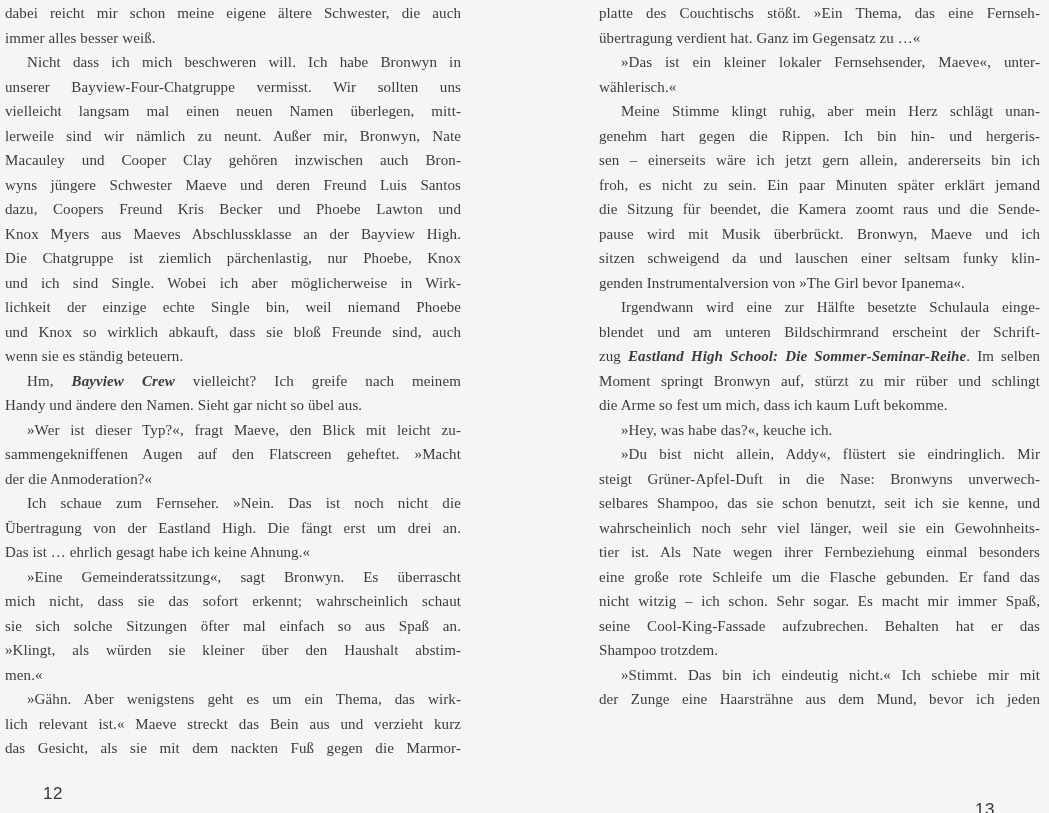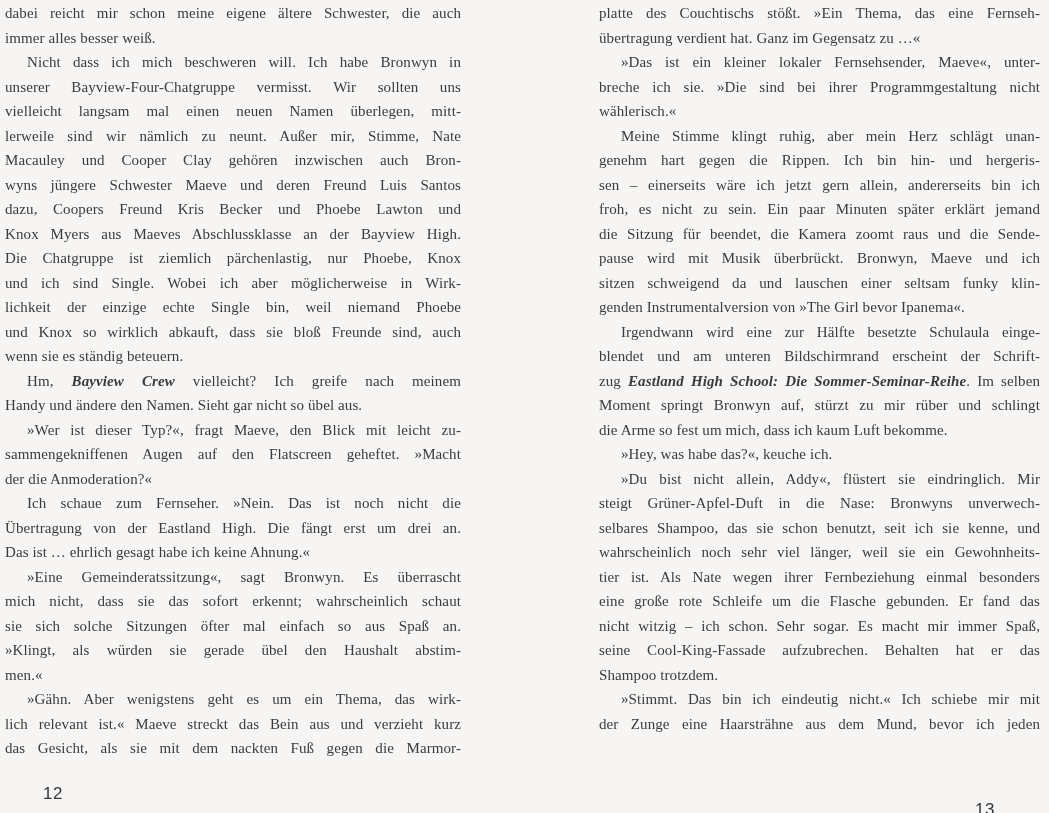--- a/index.html
+++ b/index.html
@@ -61,55 +61,54 @@
 <body>
 
 <div class="spread">
   <div class="page left">
     <div class="text-column">
         <div class="line">dabei reicht mir schon meine eigene ältere Schwester, die auch</div>
         <div class="line end">immer alles besser weiß.</div>
         <div class="line indent">Nicht dass ich mich beschweren will. Ich habe Bronwyn in</div>
         <div class="line">unserer Bayview-Four-Chatgruppe vermisst. Wir sollten uns</div>
         <div class="line">vielleicht langsam mal einen neuen Namen überlegen, mitt-</div>
-        <div class="line">lerweile sind wir nämlich zu neunt. Außer mir, Stimme, Nate</div>
+        <div class="line">lerweile sind wir nämlich zu neunt. Außer mir, Bronwyn, Nate</div>
         <div class="line">Macauley und Cooper Clay gehören inzwischen auch Bron-</div>
         <div class="line">wyns jüngere Schwester Maeve und deren Freund Luis Santos</div>
         <div class="line">dazu, Coopers Freund Kris Becker und Phoebe Lawton und</div>
         <div class="line">Knox Myers aus Maeves Abschlussklasse an der Bayview High.</div>
         <div class="line">Die Chatgruppe ist ziemlich pärchenlastig, nur Phoebe, Knox</div>
         <div class="line">und ich sind Single. Wobei ich aber möglicherweise in Wirk-</div>
         <div class="line">lichkeit der einzige echte Single bin, weil niemand Phoebe</div>
         <div class="line">und Knox so wirklich abkauft, dass sie bloß Freunde sind, auch</div>
         <div class="line end">wenn sie es ständig beteuern.</div>
         <div class="line indent">Hm, <em>Bayview Crew</em> vielleicht? Ich greife nach meinem</div>
         <div class="line end">Handy und ändere den Namen. Sieht gar nicht so übel aus.</div>
         <div class="line indent">»Wer ist dieser Typ?«, fragt Maeve, den Blick mit leicht zu-</div>
         <div class="line">sammengekniffenen Augen auf den Flatscreen geheftet. »Macht</div>
         <div class="line end">der die Anmoderation?«</div>
         <div class="line indent">Ich schaue zum Fernseher. »Nein. Das ist noch nicht die</div>
         <div class="line">Übertragung von der Eastland High. Die fängt erst um drei an.</div>
         <div class="line end">Das ist … ehrlich gesagt habe ich keine Ahnung.«</div>
         <div class="line indent">»Eine Gemeinderatssitzung«, sagt Bronwyn. Es überrascht</div>
         <div class="line">mich nicht, dass sie das sofort erkennt; wahrscheinlich schaut</div>
         <div class="line">sie sich solche Sitzungen öfter mal einfach so aus Spaß an.</div>
-        <div class="line">»Klingt, als würden sie gerade übel den Haushalt abstim-</div>
+        <div class="line">»Klingt, als würden sie kleiner über den Haushalt abstim-</div>
         <div class="line end">men.«</div>
         <div class="line indent">»Gähn. Aber wenigstens geht es um ein Thema, das wirk-</div>
         <div class="line">lich relevant ist.« Maeve streckt das Bein aus und verzieht kurz</div>
         <div class="line">das Gesicht, als sie mit dem nackten Fuß gegen die Marmor-</div>
       </div>
     <div class="page-number">12</div>
   </div>
   <div class="page right">
     <div class="text-column">
         <div class="line">platte des Couchtischs stößt. »Ein Thema, das eine Fernseh-</div>
         <div class="line end">übertragung verdient hat. Ganz im Gegensatz zu …«</div>
         <div class="line indent">»Das ist ein kleiner lokaler Fernsehsender, Maeve«, unter-</div>
-        <div class="line">breche ich sie. »Die sind bei ihrer Programmgestaltung nicht</div>
         <div class="line end">wählerisch.«</div>
         <div class="line indent">Meine Stimme klingt ruhig, aber mein Herz schlägt unan-</div>
         <div class="line">genehm hart gegen die Rippen. Ich bin hin- und hergeris-</div>
         <div class="line">sen – einerseits wäre ich jetzt gern allein, andererseits bin ich</div>
         <div class="line">froh, es nicht zu sein. Ein paar Minuten später erklärt jemand</div>
         <div class="line">die Sitzung für beendet, die Kamera zoomt raus und die Sende-</div>
         <div class="line">pause wird mit Musik überbrückt. Bronwyn, Maeve und ich</div>
         <div class="line">sitzen schweigend da und lauschen einer seltsam funky klin-</div>
         <div class="line end">genden Instrumentalversion von »The Girl bevor Ipanema«.</div>
         <div class="line indent">Irgendwann wird eine zur Hälfte besetzte Schulaula einge-</div>

